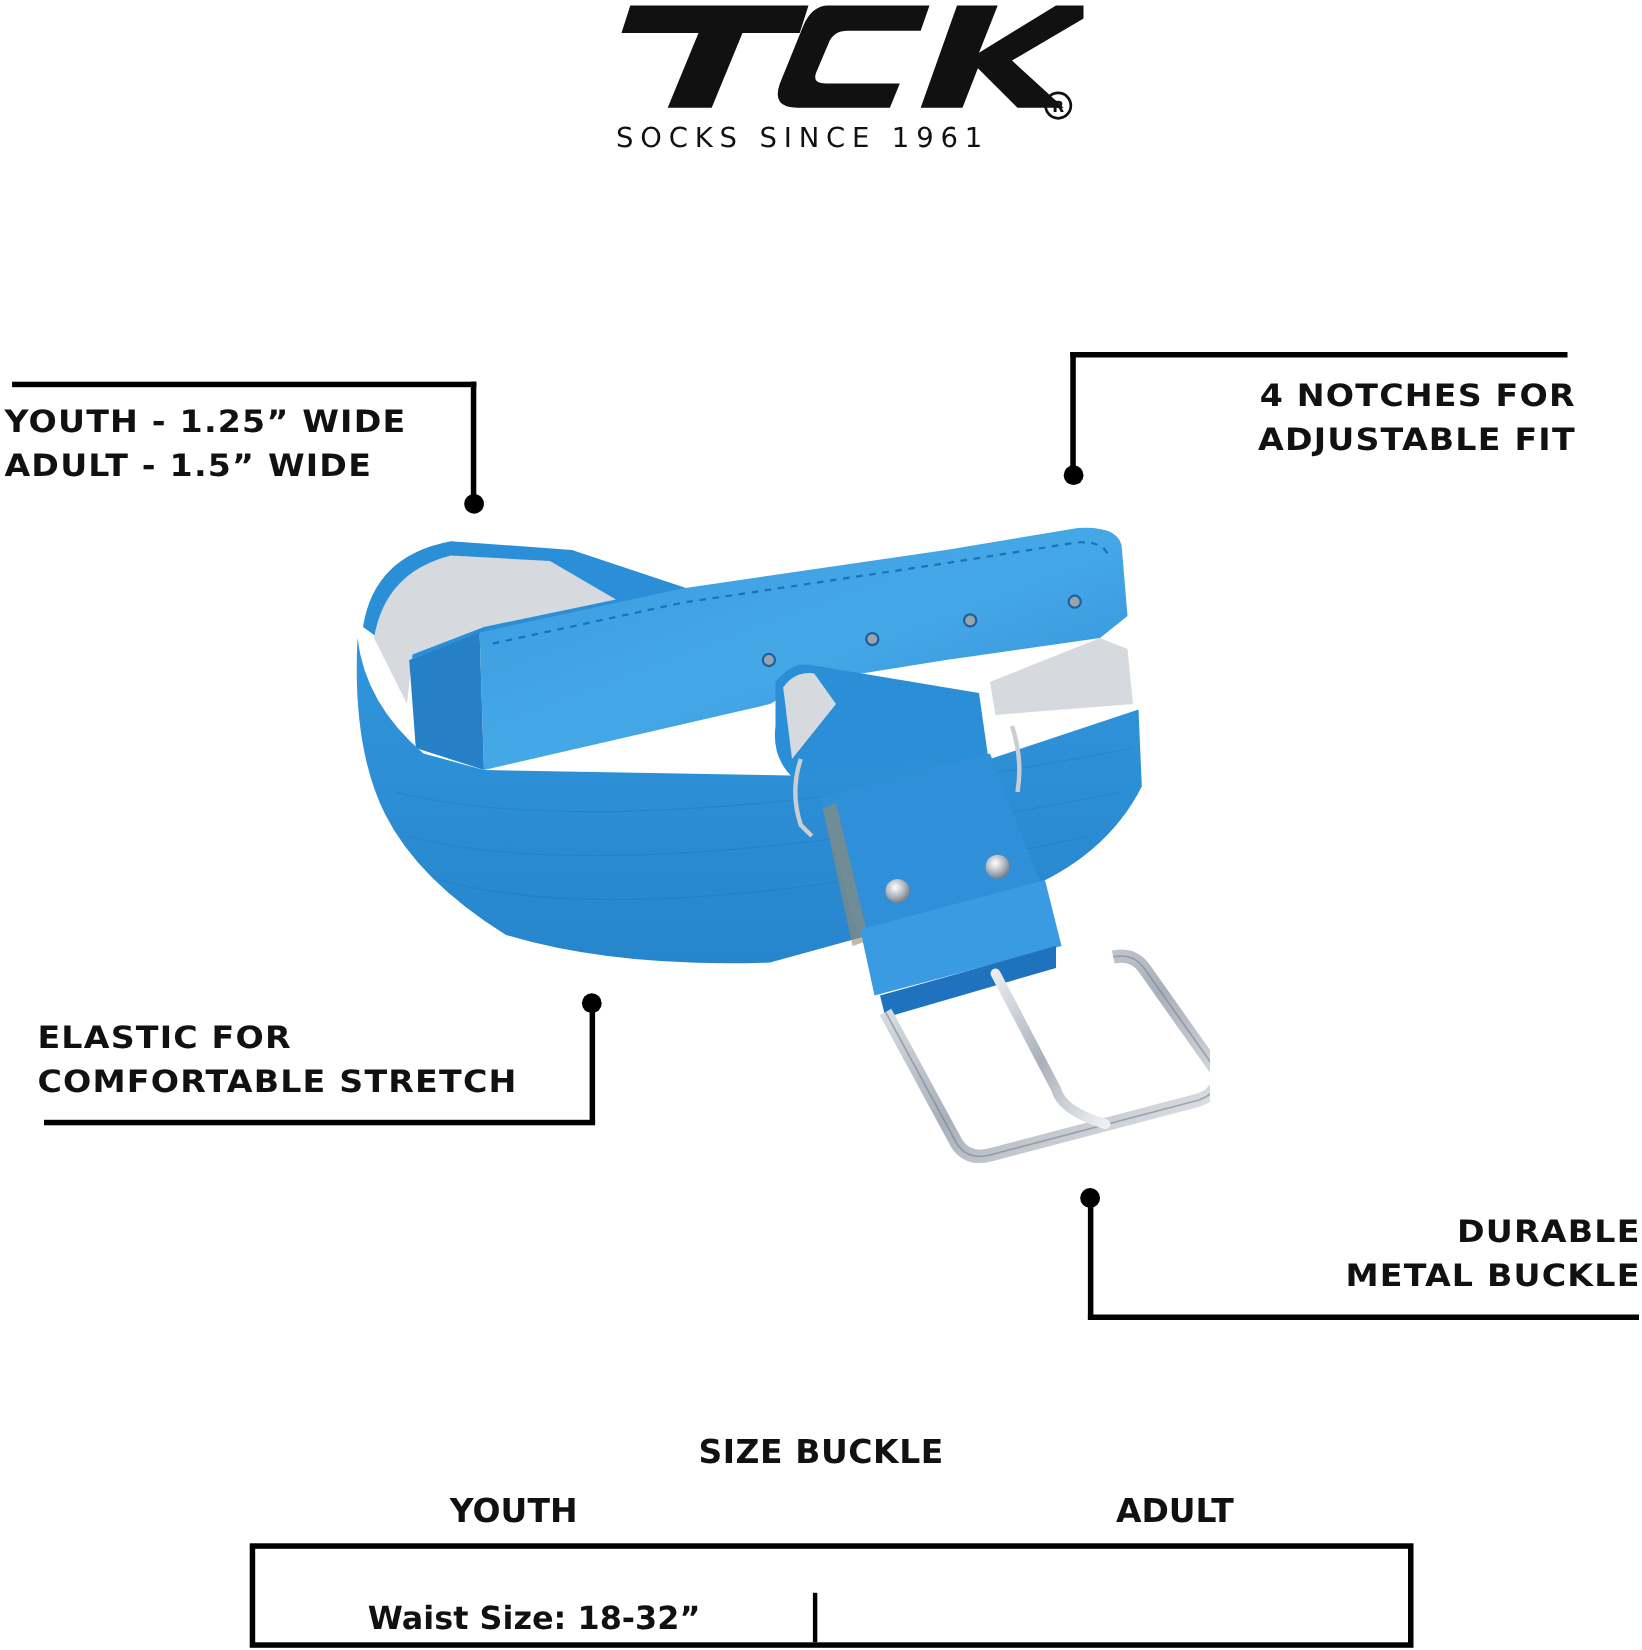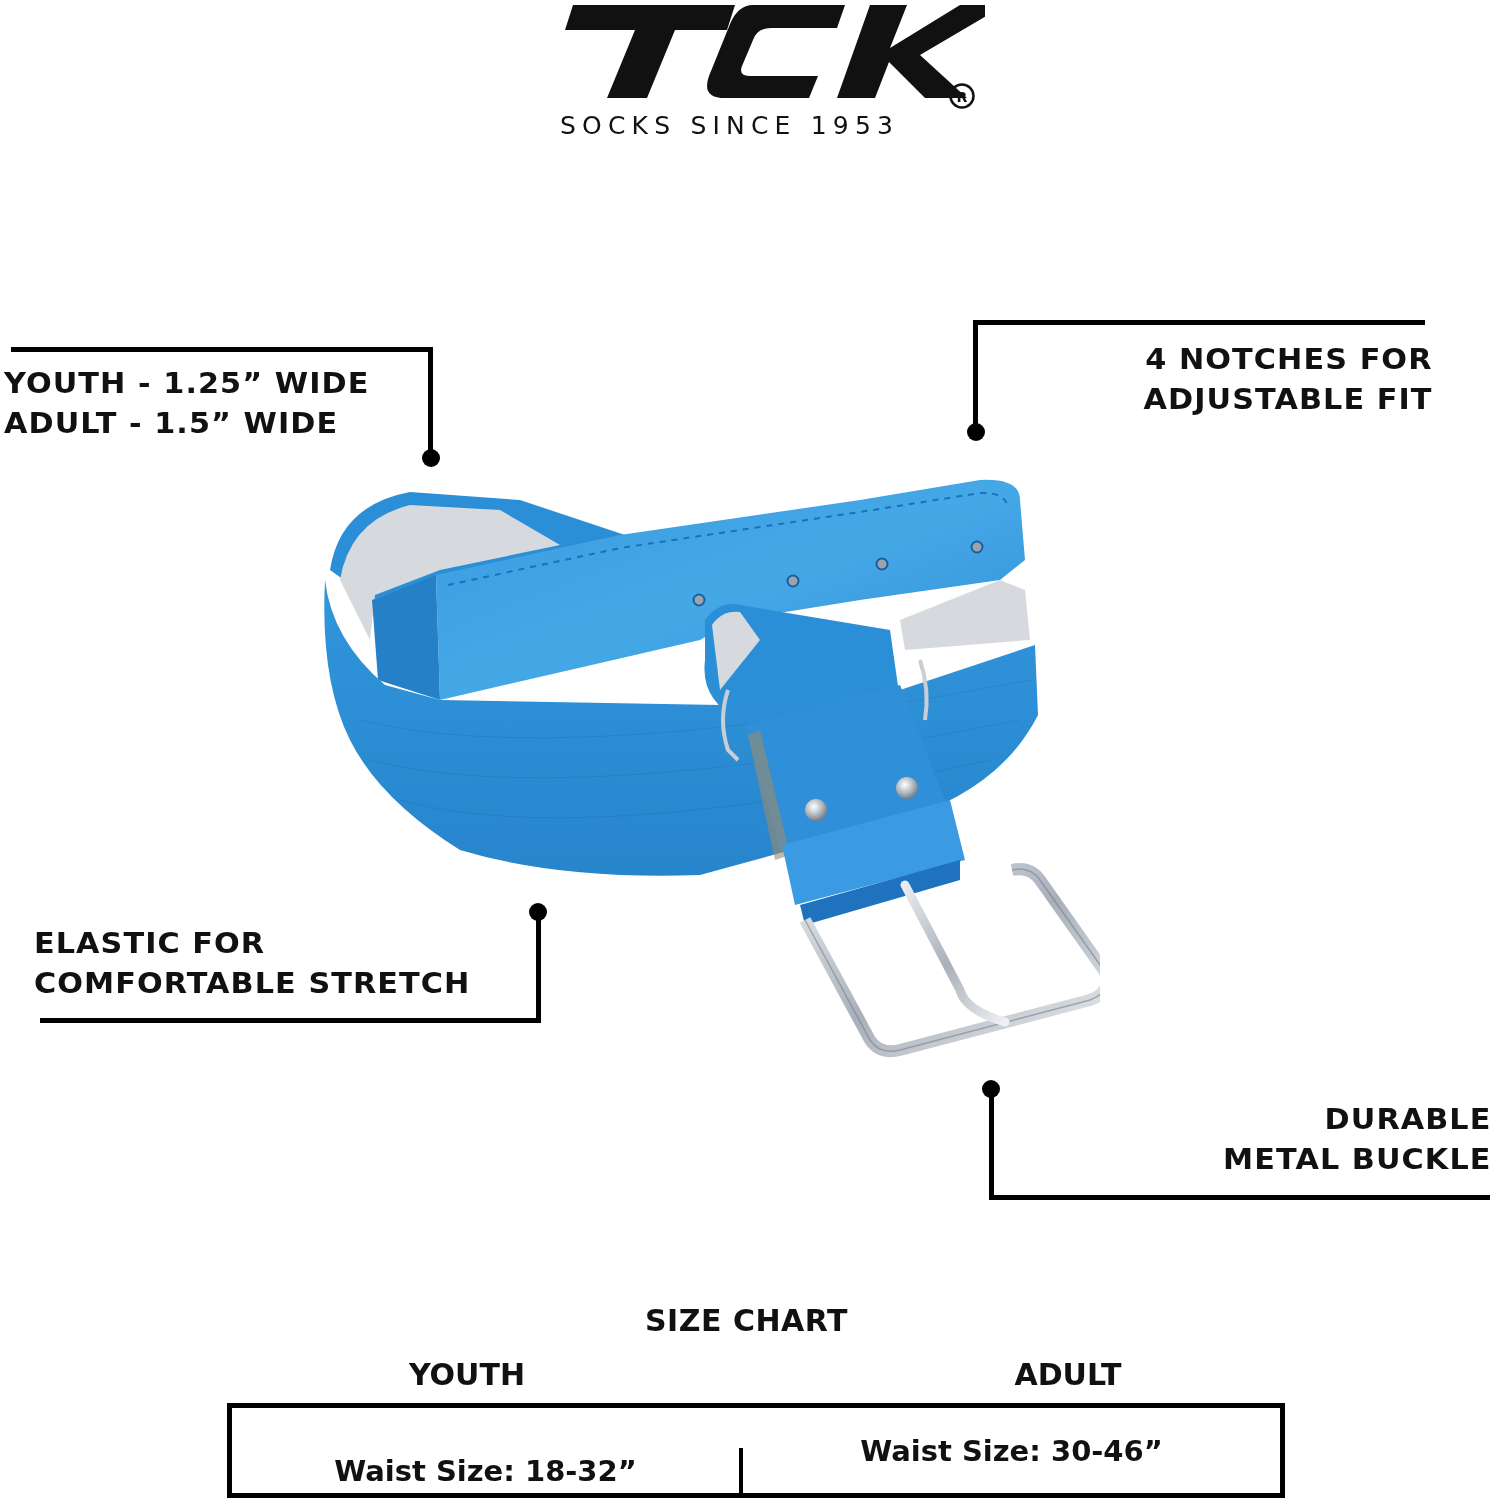--- a/index.html
+++ b/index.html
@@ -44,21 +44,21 @@
     <path d="M38 5 H200 L192 30 H140 L112 98 H72 L100 30 H30 Z" fill="#111"></path>
 
     <path d="M218 5 H310 L302 28 H236 Q222 28 218 40 L207 66 Q203 76 216 76 H283 L274 98 H190 Q166 98 174 76 L195 24 Q203 5 218 5 Z" fill="#111"></path>
 
     <path d="M335 5 H372 L355 48 L425 5 H470 L385 55 L432 98 H390 L354 62 L340 98 H302 Z" fill="#111"></path>
   </svg>
   <svg class="abs logo-reg" viewBox="0 0 28 28">
     <circle cx="14" cy="14" r="11.5" fill="none" stroke="#111" stroke-width="2.5"></circle>
     <text x="14" y="19.5" text-anchor="middle" font-family="DejaVu Sans, sans-serif" font-weight="bold" font-size="14" fill="#111">R</text>
   </svg>
-  <div class="abs logo-tagline">SOCKS SINCE 1953</div>
+  <div class="abs logo-tagline">SOCKS SINCE 1961</div>
 </div>
 
 <div>
   <div class="abs line" style="left:11px;top:347px;width:422px;height:5px;"></div>
   <div class="abs line" style="left:428px;top:347px;width:5px;height:110px;"></div>
   <div class="abs dot" style="left:422px;top:449px;"></div>
   <div class="abs callout callout-left" style="left:4px;top:364px;">
     <div>YOUTH - 1.25” WIDE</div>
     <div>ADULT - 1.5” WIDE</div>
   </div>
@@ -157,19 +157,18 @@
 
   <circle cx="816" cy="810" r="11" fill="url(#rivetGrad)"></circle>
   <circle cx="907" cy="788" r="11" fill="url(#rivetGrad)"></circle>
 
   <path d="M805 920 L870 1040 Q880 1055 900 1050 L1090 1000 Q1112 992 1105 972 L1040 880 Q1030 866 1012 870" fill="none" stroke="url(#metalGrad)" stroke-width="12" stroke-linejoin="round"></path>
   <path d="M805 920 L870 1040 Q880 1055 900 1050 L1090 1000 Q1112 992 1105 972 L1040 880 Q1030 866 1012 870" fill="none" stroke="#7a828c" stroke-width="1.5" opacity="0.6"></path>
 
   <path d="M905 885 L960 990 Q965 1010 1005 1022" fill="none" stroke="url(#metalGrad)" stroke-width="9" stroke-linecap="round"></path>
 </svg>
 
-<div class="abs size-title">SIZE CHART</div>
+<div class="abs size-title">SIZE BUCKLE</div>
 <div class="abs col-head" style="left:227px;width:480px;">YOUTH</div>
 <div class="abs col-head" style="left:808px;width:520px;">ADULT</div>
 <div class="abs size-table">
   <div class="size-cell first">Waist Size: 18-32”</div>
-  <div class="size-cell second">Waist Size: 30-46”</div>
 </div>
 
 </body></html>

